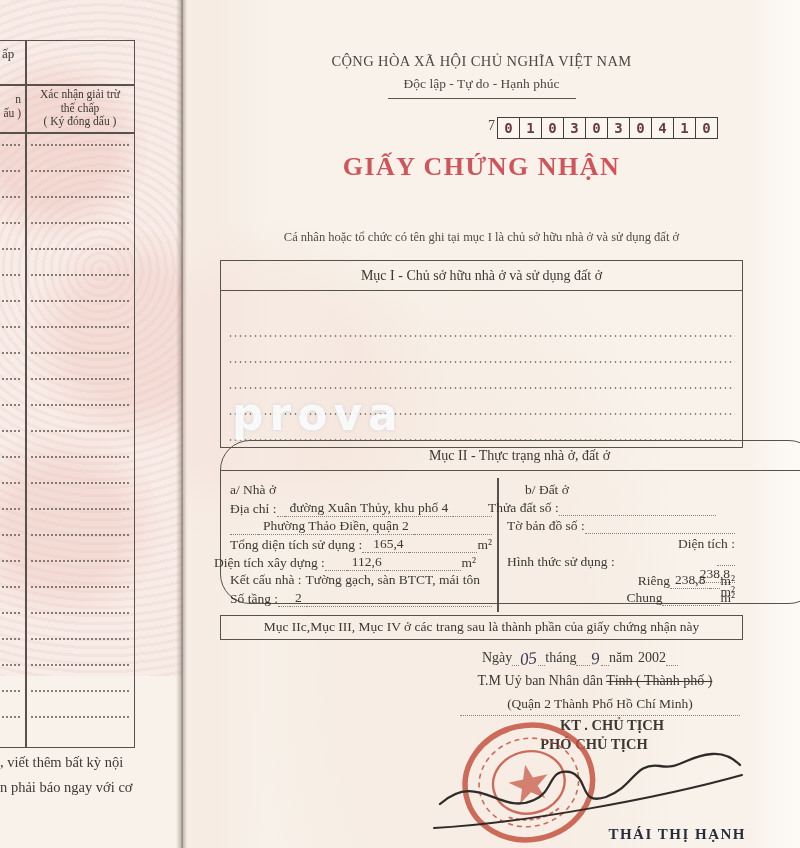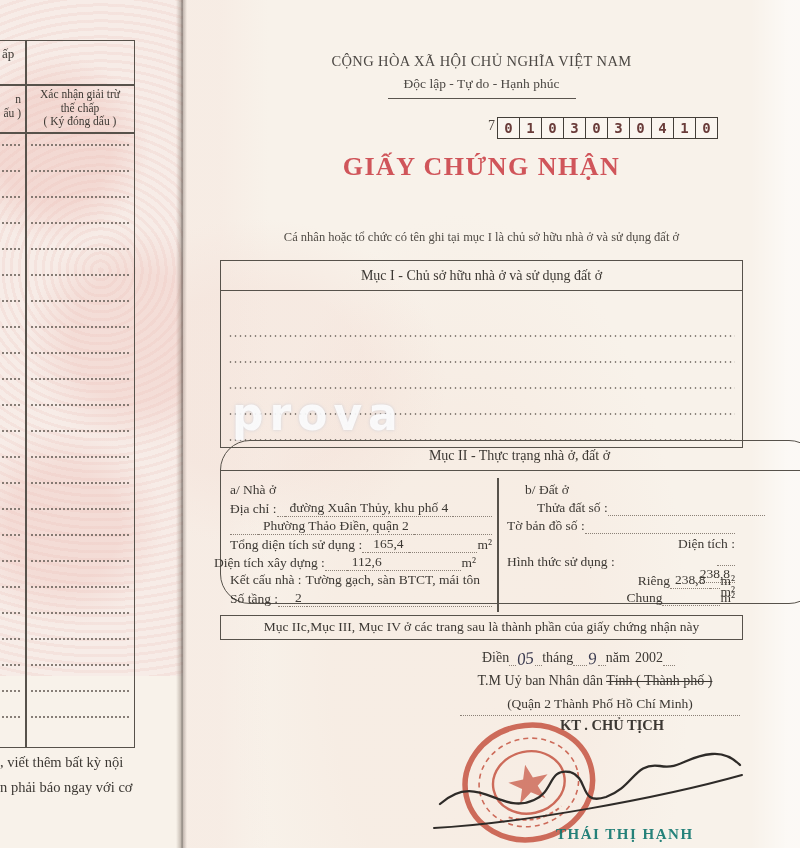--- a/index.html
+++ b/index.html
@@ -141,21 +141,21 @@
   <div class="frow" style="left:230px;top:590px;width:262px;">
     <span>Số tầng :</span>
     <span class="dt" style="width:12px;"></span>
     <span class="val">2</span>
     <span class="dt" style="flex:1;"></span>
   </div>
 
   <div class="frow" style="left:507px;top:482px;width:228px;padding-left:18px;">
     <span>b/ Đất ở</span>
   </div>
-  <div class="frow" style="left:537px;top:500px;width:228px;">
+  <div class="frow" style="left:488px;top:500px;width:228px;">
     <span>Thửa đất số :</span>
     <span class="dt" style="flex:1;"></span>
   </div>
   <div class="frow" style="left:507px;top:518px;width:228px;">
     <span>Tờ bản đồ số :</span>
     <span class="dt" style="flex:1;"></span>
   </div>
   <div class="frow" style="left:507px;top:536px;width:228px;flex-direction:column;">
     <span>Diện tích :</span>
     <span class="dt" style="width:18px;"></span>
@@ -174,51 +174,52 @@
   </div>
   <div class="frow" style="left:560px;top:590px;width:175px;justify-content:flex-end;">
     <span>Chung</span>
     <span class="dt" style="width:58px;"></span>
     <span class="unit">m²</span>
   </div>
 
   <div class="bx ctr" style="left:220px;top:615px;width:523px;height:25px;font-size:13.5px;line-height:22px;">Mục IIc,Mục III, Mục IV ở các trang sau là thành phần của giấy chứng nhận này</div>
 
   <div class="frow" style="left:482px;top:650px;width:266px;font-size:14px;">
-    <span>Điền</span>
+    <span>Ngày</span>
     <span class="dt" style="width:7px;"></span>
     <span class="hand">05</span>
     <span class="dt" style="width:7px;"></span>
     <span>tháng</span>
     <span class="dt" style="width:14px;"></span>
     <span class="hand">9</span>
     <span class="dt" style="width:8px;"></span>
     <span>năm</span>
     <span style="width:5px;"></span>
     <span>2002</span>
     <span class="dt" style="width:12px;"></span>
   </div>
   <div class="abs ctr" style="left:430px;top:673px;width:330px;font-size:14px;white-space:nowrap;">
     <span>T.M Uỷ ban Nhân dân</span>
     <span class="struck">Tỉnh ( Thành phố )</span>
   </div>
   <div class="abs ctr" style="left:445px;top:696px;width:310px;font-size:13.5px;">(Quận 2 Thành Phố Hồ Chí Minh)</div>
   <div class="abs dt" style="left:460px;top:702px;width:280px;"></div>
   <div class="abs ctr" style="left:488px;top:717px;width:248px;font-size:14.5px;font-weight:bold;">KT .  CHỦ TỊCH</div>
+  <div class="abs ctr" style="left:470px;top:736px;width:248px;font-size:14.5px;font-weight:bold;">PHÓ CHỦ TỊCH</div>
 
   <svg class="abs" style="left:458px;top:720px;opacity:.82;transform:rotate(-12deg);" width="146" height="126" viewBox="0 0 146 126">
     <ellipse cx="71" cy="62" rx="64" ry="57" fill="none" stroke="#c44f3c" stroke-width="5.5"></ellipse>
     <ellipse cx="71" cy="62" rx="50" ry="44" fill="none" stroke="#c44f3c" stroke-width="1.6" stroke-dasharray="5 4"></ellipse>
     <ellipse cx="71" cy="62" rx="36" ry="31" fill="none" stroke="#c44f3c" stroke-width="2.4"></ellipse>
     <path d="M71 44 L76 58 L91 58 L79 67 L84 81 L71 72 L58 81 L63 67 L51 58 L66 58 Z" fill="#c44f3c" opacity=".85"></path>
     <path d="M44 92 Q71 106 98 92" fill="none" stroke="#c44f3c" stroke-width="2" stroke-dasharray="4 3"></path>
   </svg>
 
   <svg class="abs" style="left:428px;top:742px;" width="324" height="92" viewBox="0 0 324 92">
     <path d="M12 62 C50 28, 72 74, 106 58 C126 50, 120 26, 142 30 C162 36, 150 64, 178 55
              C206 45, 206 20, 232 24 C252 28, 258 14, 284 12 C296 11, 306 17, 312 23" fill="none" stroke="#2e2b28" stroke-width="2.3" stroke-linecap="round"></path>
     <path d="M6 86 C90 82, 232 56, 314 33" fill="none" stroke="#2e2b28" stroke-width="2" stroke-linecap="round"></path>
   </svg>
 
   <div class="abs" style="left:556px;top:826px;width:190px;font-size:15px;font-weight:bold;
-              letter-spacing:1.5px;color:#0f766e;opacity:.9;">THÁI THỊ HẠNH</div>
+              letter-spacing:1.5px;color:#0f172a;opacity:.9;text-align:right;">THÁI THỊ HẠNH</div>
 
 </div>
 
 </body></html>

